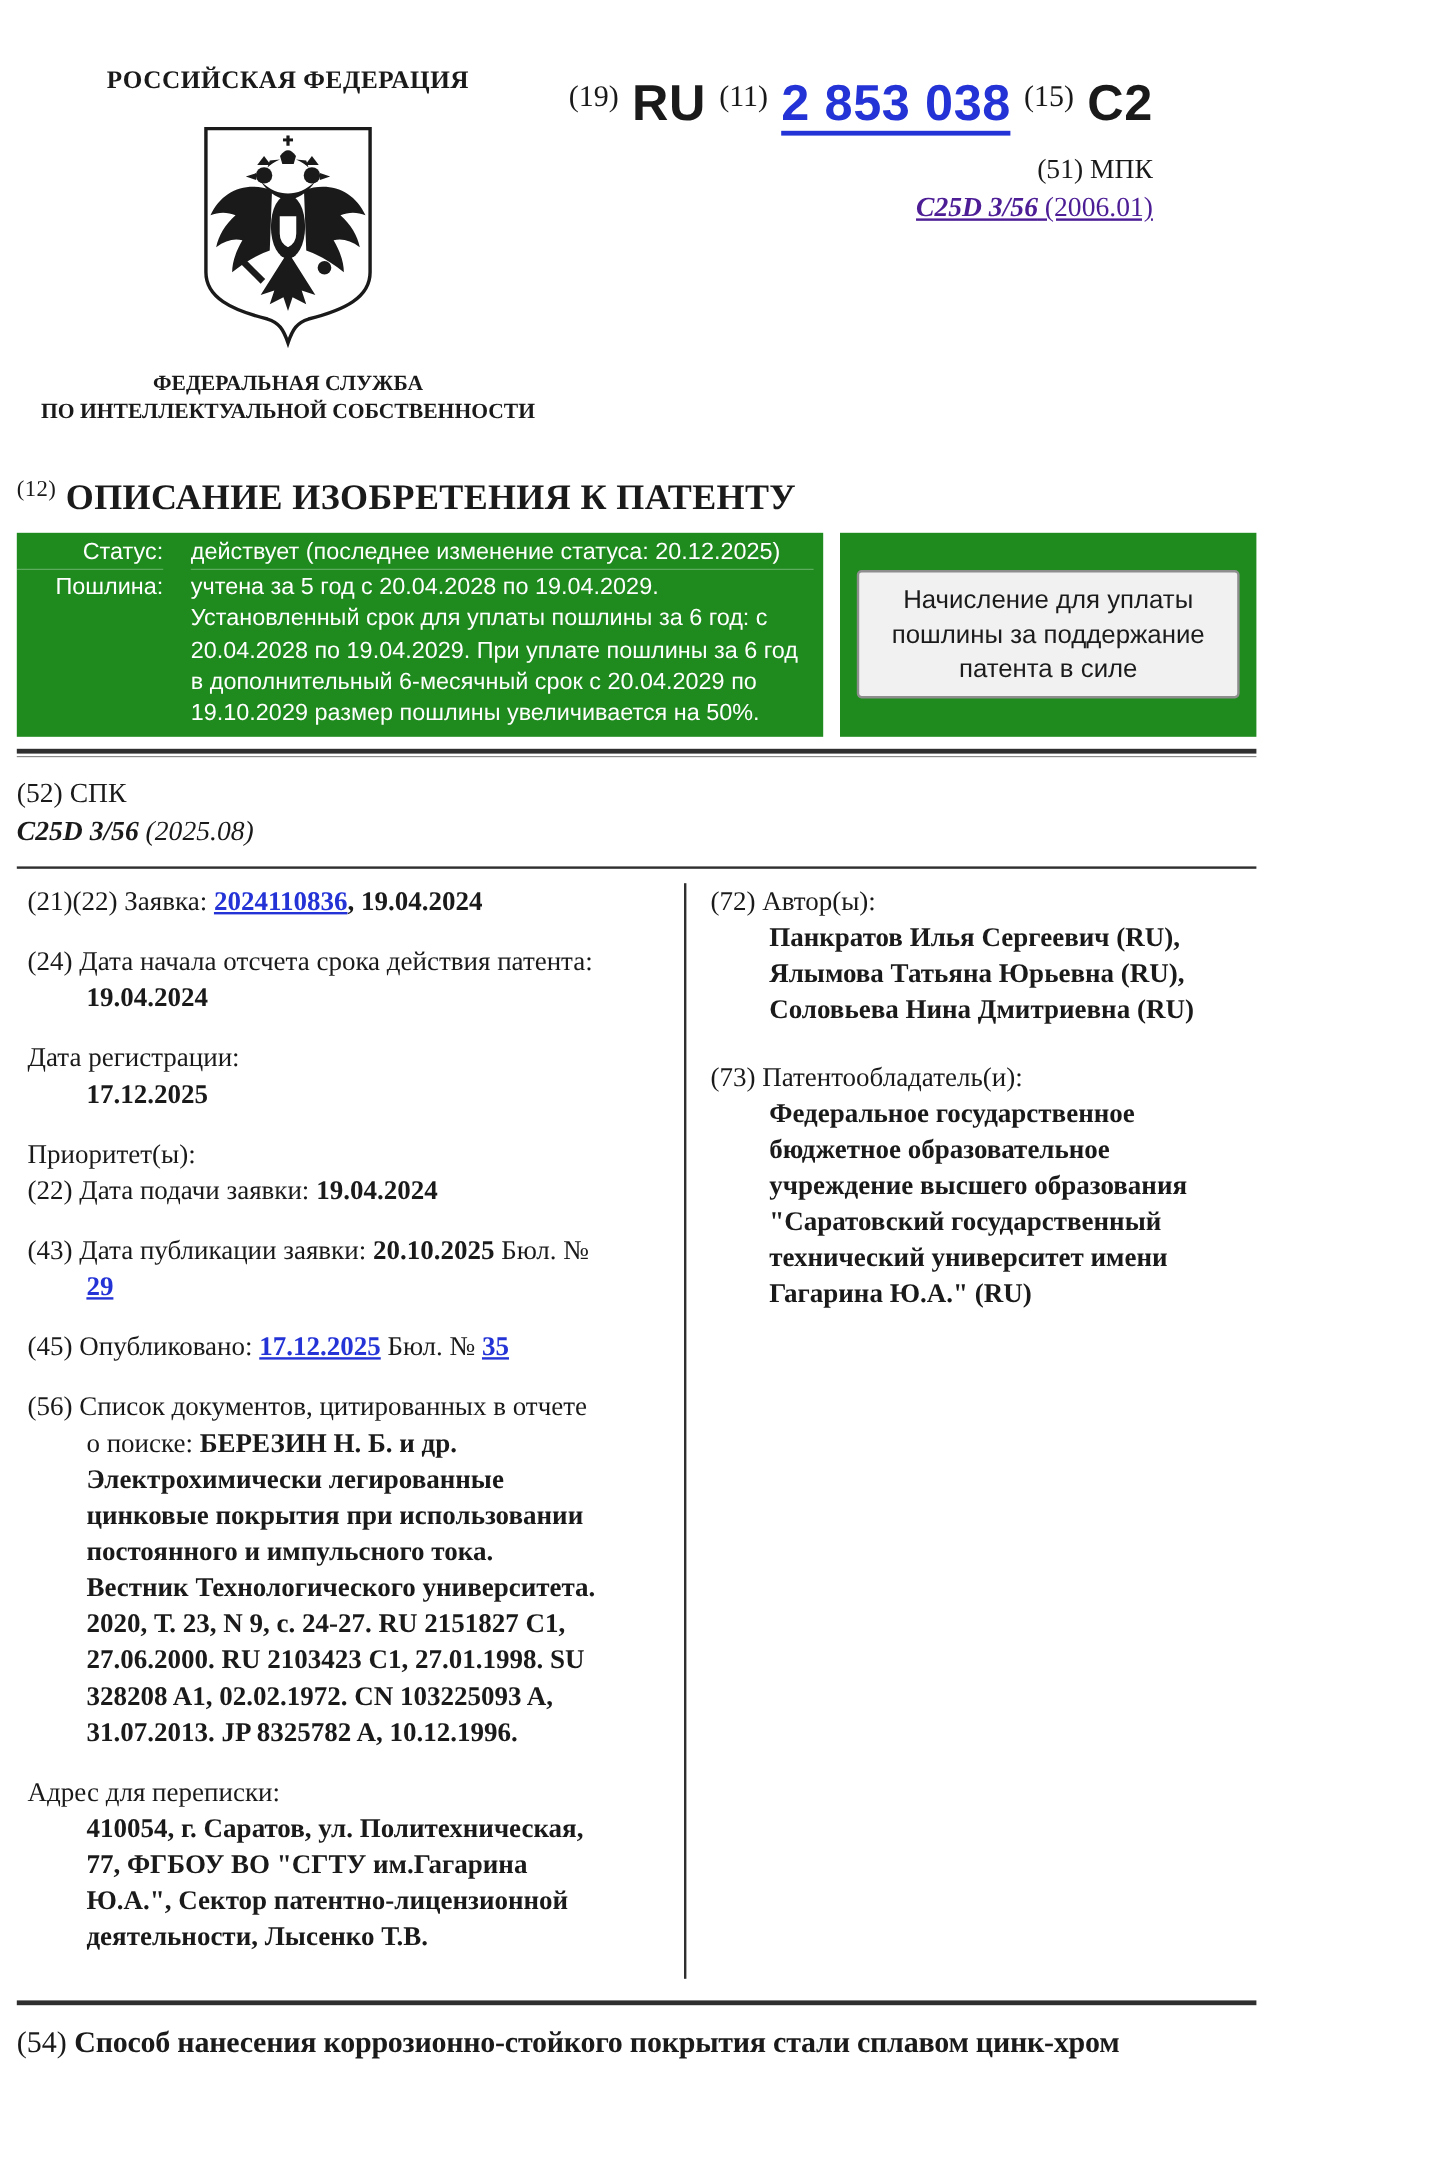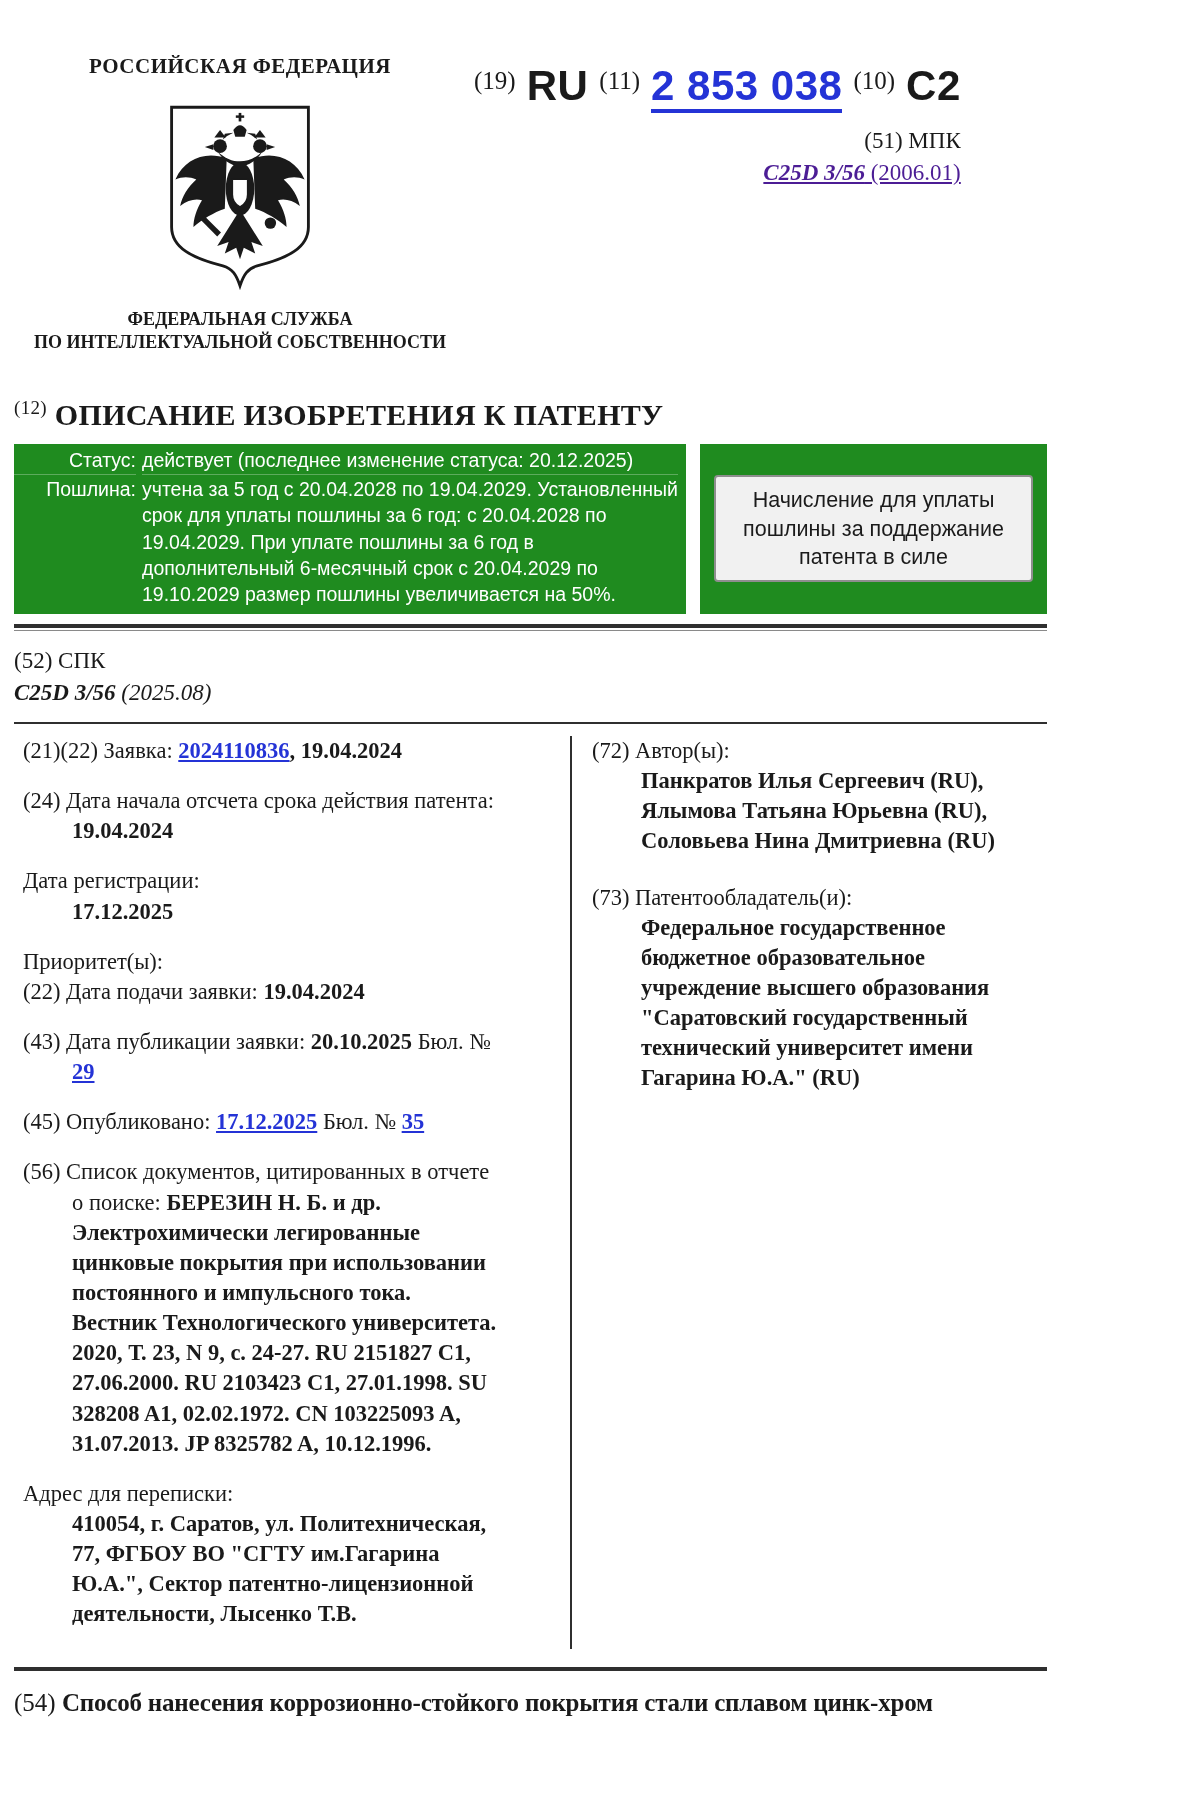--- a/index.html
+++ b/index.html
@@ -22,21 +22,21 @@
   .ipc-line a{color:#4c1d95;text-decoration:underline;cursor:pointer;}
 
   
   .doc-title{margin-top:42px;font-size:30px;font-weight:bold;letter-spacing:.3px;}
   .doc-title .code{font-weight:normal;font-size:19px;vertical-align:11px;padding-right:8px;}
 
   
   .status-row{display:flex;gap:14px;margin-top:12px;align-items:stretch;}
   .status-box{flex:0 0 672px;box-sizing:border-box;background:#1f8b1f;color:#ffffff;
     font-family:"Liberation Sans","DejaVu Sans",sans-serif;font-size:19.5px;line-height:1.35;}
-  .sb-grid{display:grid;grid-template-columns:122px 1fr;column-gap:6px;padding:3px 8px 6px 0;}
+  .sb-grid{display:grid;grid-template-columns:122px 1fr;column-gap:23px;padding:3px 8px 6px 0;}
   .sb-label{text-align:right;}
   .sb-row1{border-bottom:1px solid rgba(255,255,255,.28);padding-bottom:1px;margin-bottom:1px;}
   .fee-panel{flex:1;background:#1f8b1f;display:flex;align-items:center;justify-content:flex-end;
     padding:9px 14px;box-sizing:border-box;}
   .fee-button{font-family:"Liberation Sans","DejaVu Sans",sans-serif;font-size:21.5px;line-height:1.32;
     background:#f1f1f1;border:2px solid #8e8e8e;border-radius:4px;color:#1b1b1b;
     padding:9px 26px;max-width:340px;cursor:pointer;text-align:center;}
 
   
   .rule-double{margin-top:10px;height:2px;border-top:4px solid #2f2f2f;border-bottom:1px solid #8a8a8a;}
@@ -101,21 +101,21 @@
         <span>ПО ИНТЕЛЛЕКТУАЛЬНОЙ СОБСТВЕННОСТИ</span>
       </div>
     </div>
 
     <div class="hdr-right">
       <div class="publine">
         <span class="sm">(19)</span>
         <span class="big">RU</span>
         <span class="sm">(11)</span>
         <a class="big num">2 853 038</a>
-        <span class="sm">(10)</span>
+        <span class="sm">(15)</span>
         <span class="big">C2</span>
       </div>
       <div class="ipc-label">(51) МПК</div>
       <div class="ipc-line">
         <a><b><i>C25D 3/56</i></b><span> (2006.01)</span></a>
       </div>
     </div>
   </div>
 
   <div class="doc-title">

